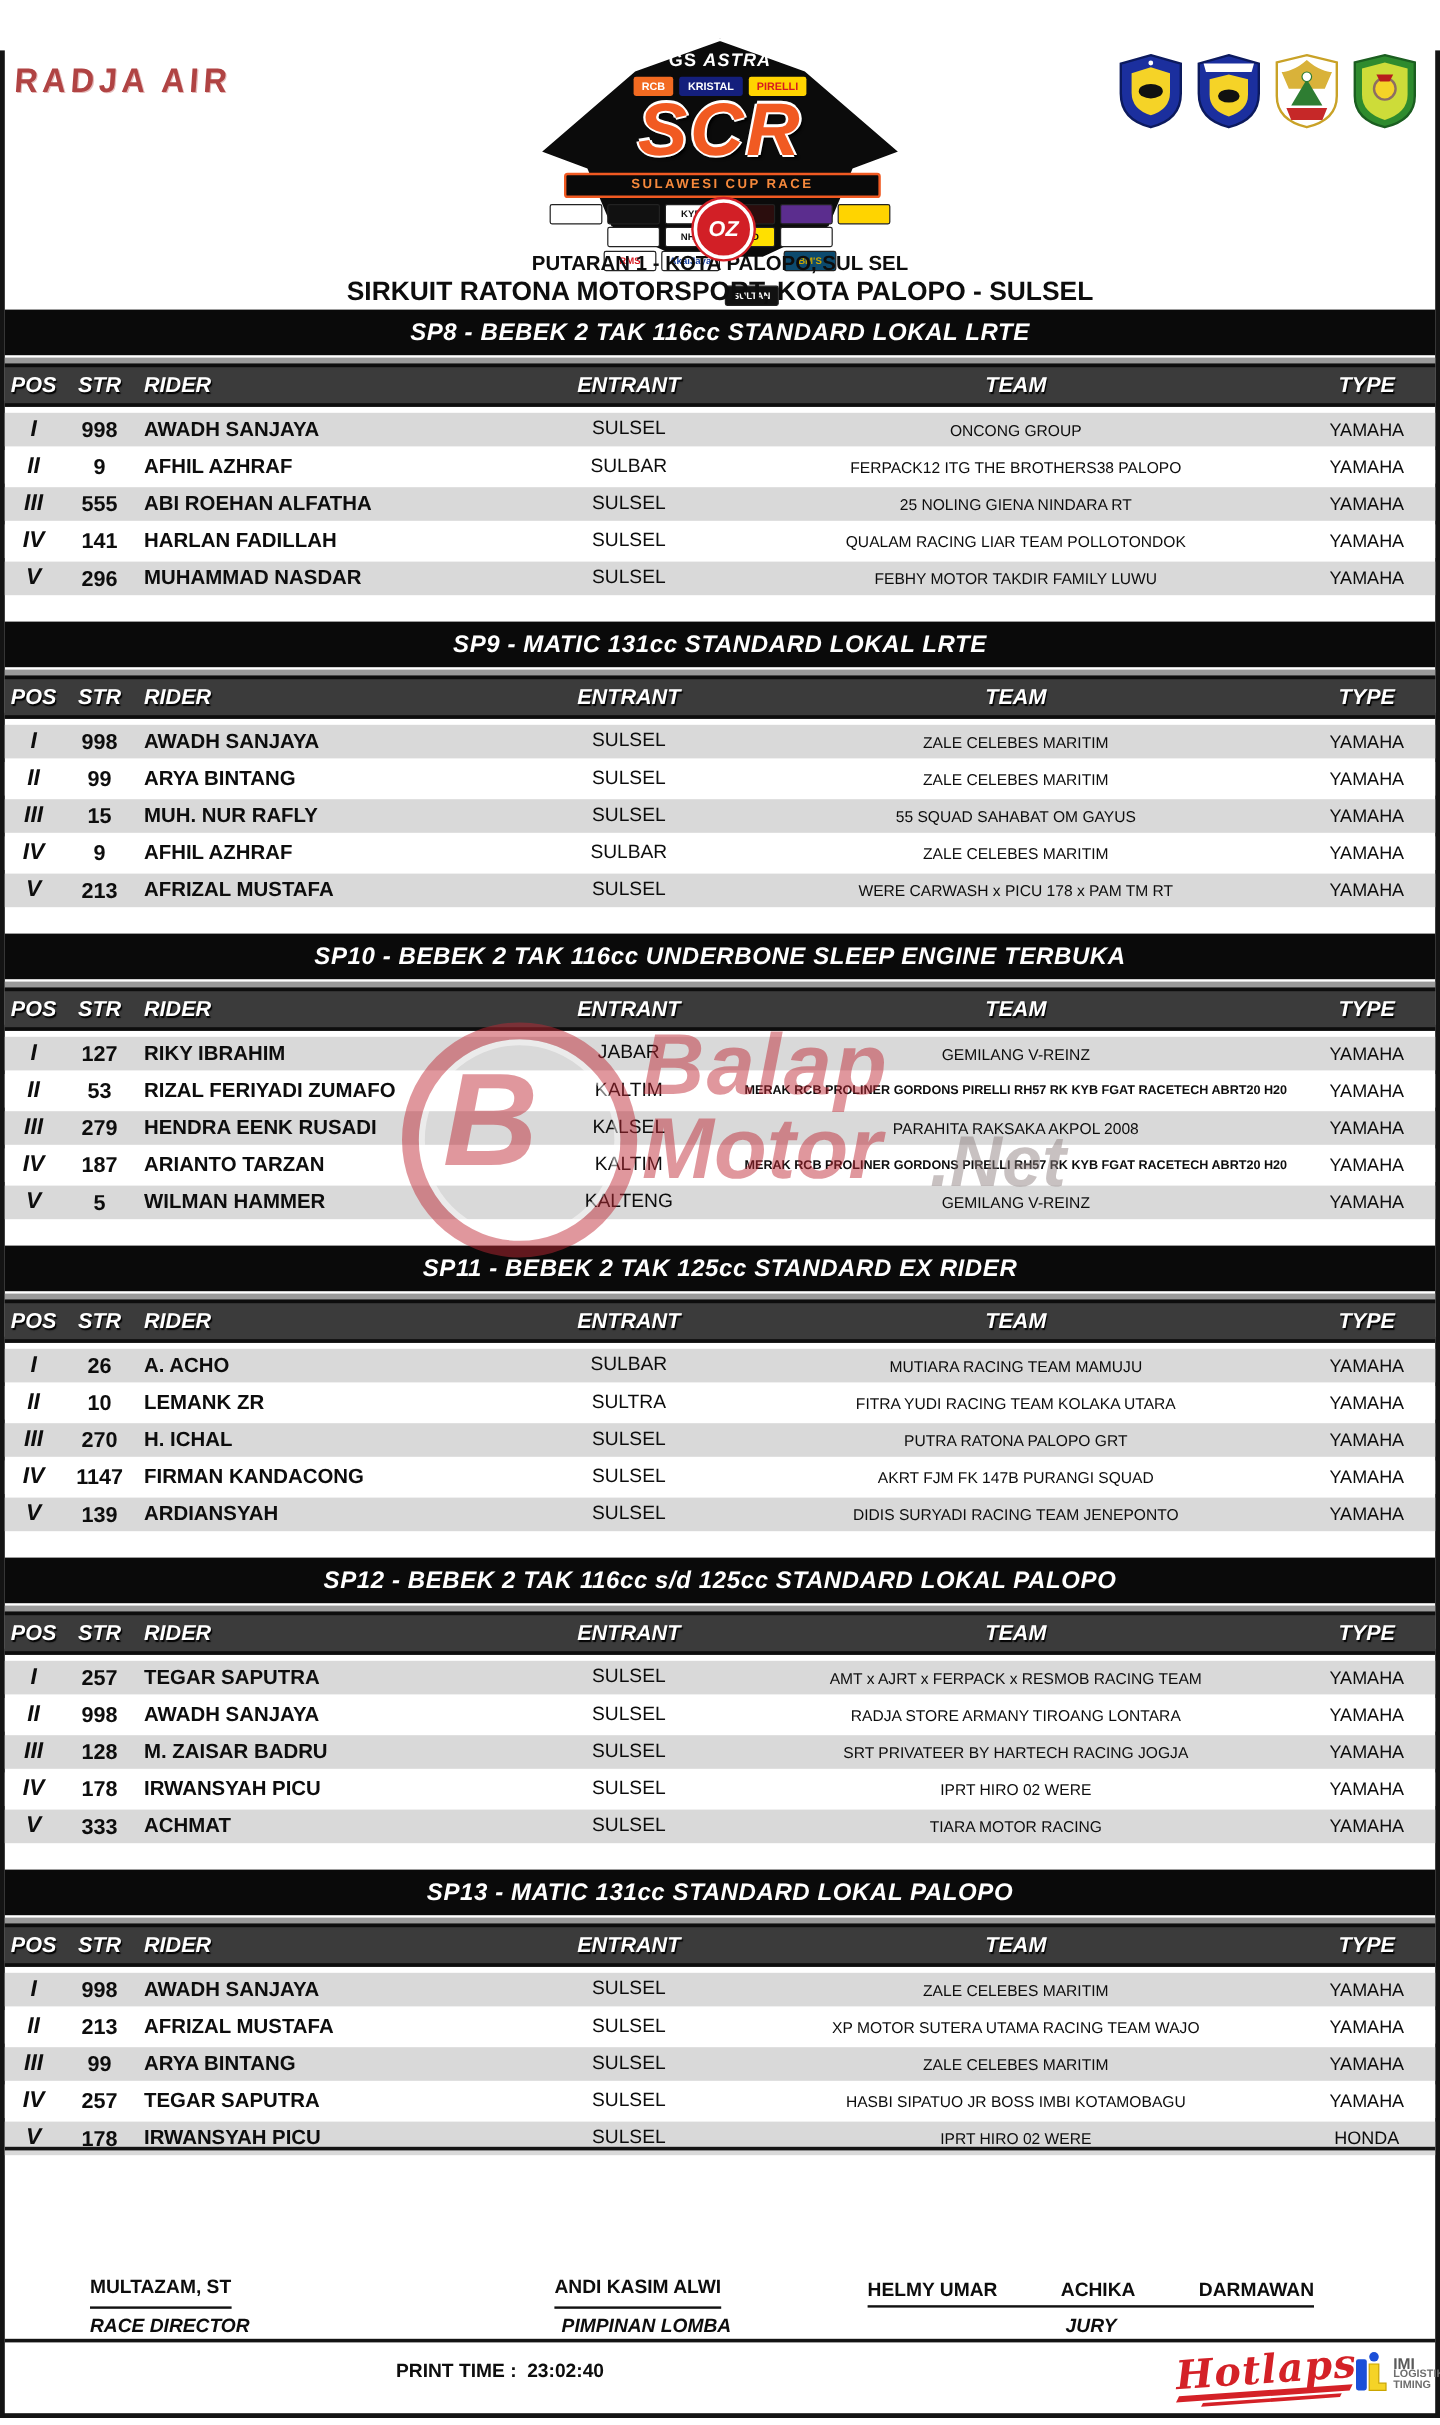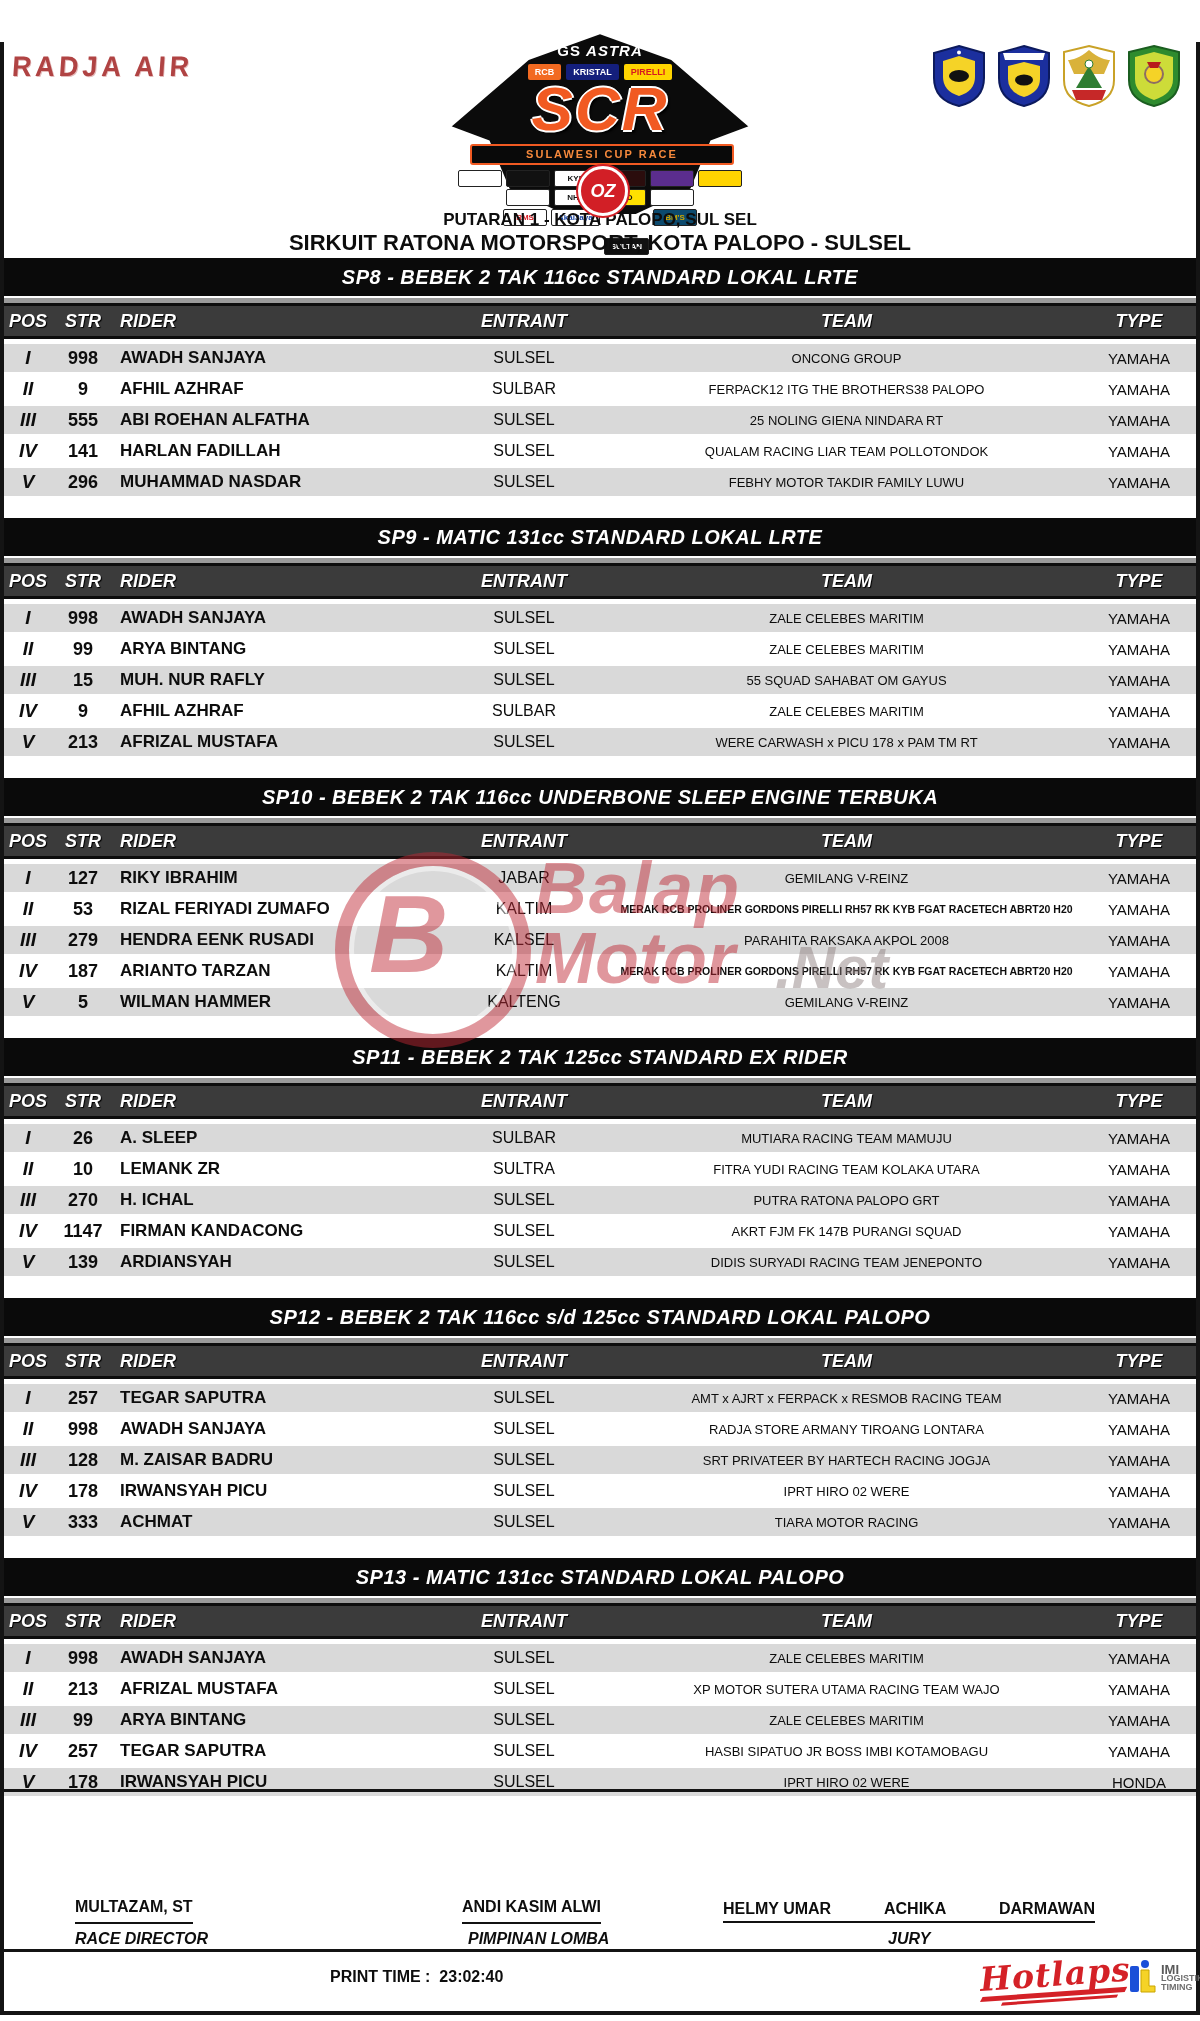--- a/index.html
+++ b/index.html
@@ -356,21 +356,21 @@
           <div class="th c1">STR</div>
           <div class="th c2">RIDER</div>
           <div class="th c3">ENTRANT</div>
           <div class="th c4">TEAM</div>
           <div class="th c5">TYPE</div>
         </div>
     <div class="tbody">
           <div class="trow odd">
             <div class="td c0">I</div>
             <div class="td c1">26</div>
-            <div class="td c2">A. SLEEP</div>
+            <div class="td c2">A. ACHO</div>
             <div class="td c3">SULBAR</div>
             <div class="td c4">MUTIARA RACING TEAM MAMUJU</div>
             <div class="td c5">YAMAHA</div>
           </div>
           <div class="trow even">
             <div class="td c0">II</div>
             <div class="td c1">10</div>
             <div class="td c2">LEMANK ZR</div>
             <div class="td c3">SULTRA</div>
             <div class="td c4">FITRA YUDI RACING TEAM KOLAKA UTARA</div>

